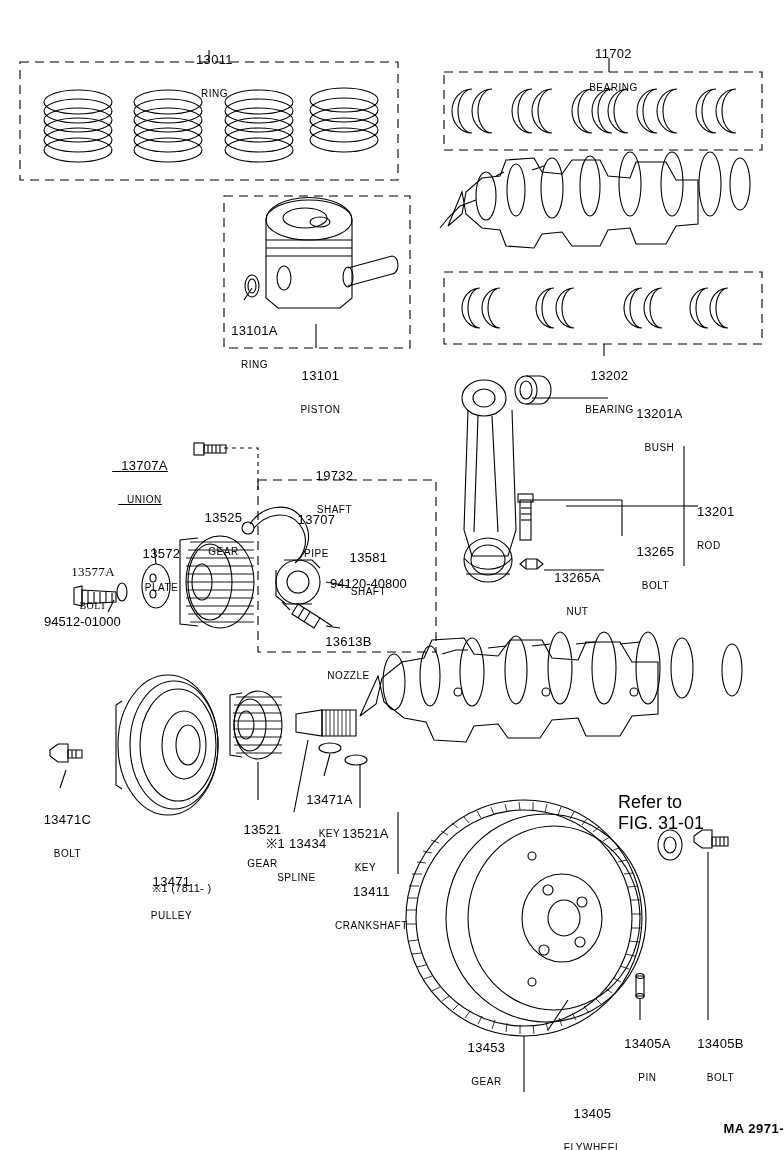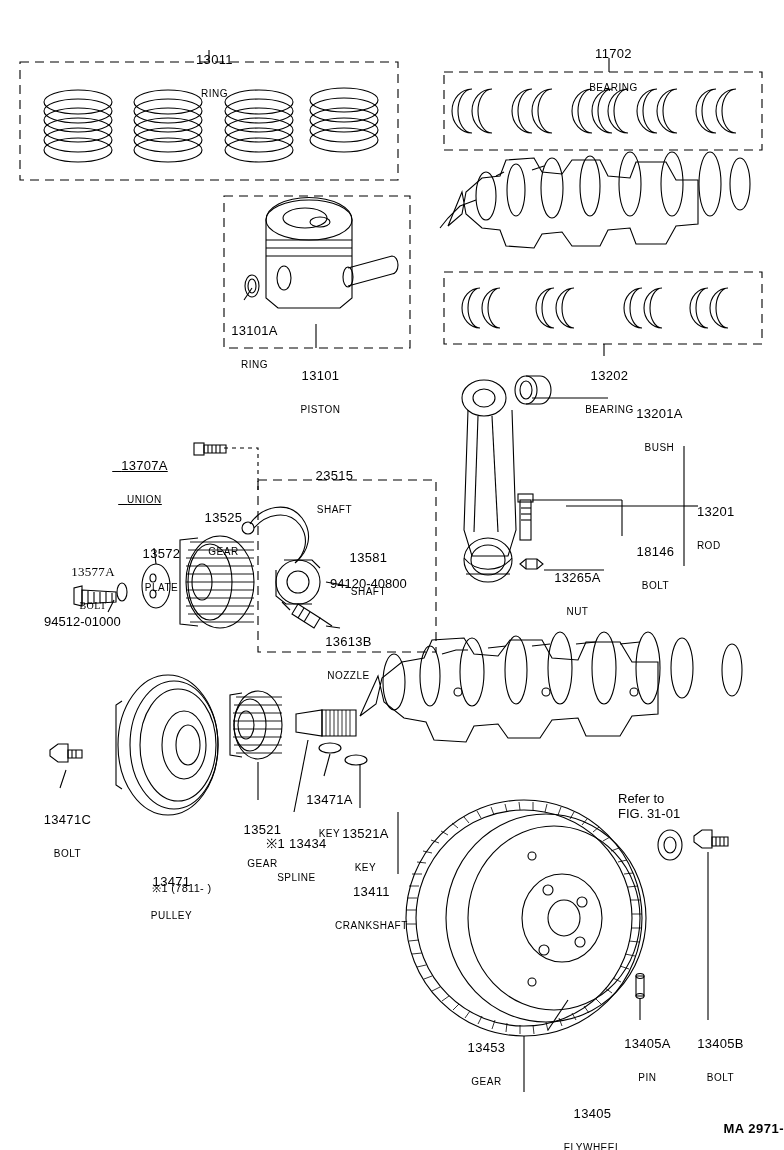--- a/index.html
+++ b/index.html
@@ -12,21 +12,21 @@
     overflow:hidden;
   }
   #sheet{position:absolute;left:8px;top:0;width:784px;height:1150px;padding-left:12px;}
   svg{position:absolute;left:0;top:0;}
   .lbl{position:absolute;text-align:center;line-height:1.05;white-space:pre;}
   .num{font-size:13px;letter-spacing:0.3px;}
   .sub{font-size:10px;letter-spacing:0.5px;}
   .code{position:absolute;font-size:13px;}
   .footer{position:absolute;right:10px;bottom:14px;font-size:13px;letter-spacing:0.5px;font-weight:bold;}
   .note{position:absolute;font-size:11px;letter-spacing:0.3px;margin-left:20px;}
-  .refer{position:absolute;font-size:13px;line-height:1.15;text-align:left;}
+  .refer{position:absolute;font-size:18px;line-height:1.15;text-align:left;}
 </style>
 </head>
 <body>
 
 <div id="sheet">
 
 <svg width="784" height="1150" viewBox="0 0 784 1150">
   <g fill="none" stroke="#000" stroke-width="1.1">
 
     <rect x="12" y="62" width="378" height="118" stroke-dasharray="9,6"></rect>
@@ -464,44 +464,48 @@
   <span class="num">13201A</span><br>
   <span class="sub">BUSH</span>
 </div>
 
 <div class="lbl" style="left:680px;top:486px;width:58px;text-align:left;">
   <span class="num">13201</span><br>
   <span class="sub">ROD</span>
 </div>
 
 <div class="lbl" style="left:612px;top:526px;width:62px;">
-  <span class="num">18146</span><br>
+  <span class="num">13265</span><br>
   <span class="sub">BOLT</span>
 </div>
 
 <div class="lbl" style="left:528px;top:552px;width:74px;">
   <span class="num">13265A</span><br>
   <span class="sub">NUT</span>
 </div>
 
 <div class="lbl" style="left:92px;top:440px;width:80px;text-decoration:underline;">
   <span class="num">13707A</span><br>
   <span class="sub">UNION</span>
 </div>
 
 <div class="lbl" style="left:286px;top:450px;width:72px;">
-  <span class="num">23515</span><br>
+  <span class="num">19732</span><br>
   <span class="sub">SHAFT</span>
 </div>
 
 <div class="lbl" style="left:178px;top:492px;width:66px;">
   <span class="num">13525</span><br>
   <span class="sub">GEAR</span>
 </div>
 
+<div class="lbl" style="left:268px;top:494px;width:72px;">
+  <span class="num">13707</span><br>
+  <span class="sub">PIPE</span>
+</div>
 
 <div class="lbl" style="left:324px;top:532px;width:64px;">
   <span class="num">13581</span><br>
   <span class="sub">SHAFT</span>
 </div>
 
 <div class="lbl" style="left:118px;top:528px;width:62px;">
   <span class="num">13572</span><br>
   <span class="sub">PLATE</span>
 </div>

